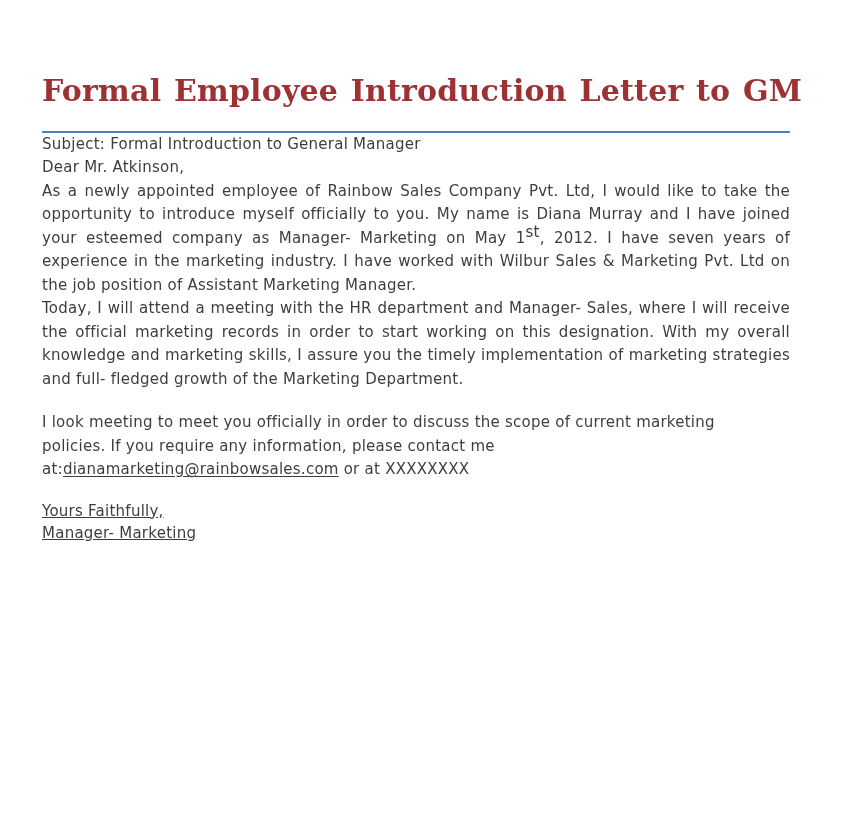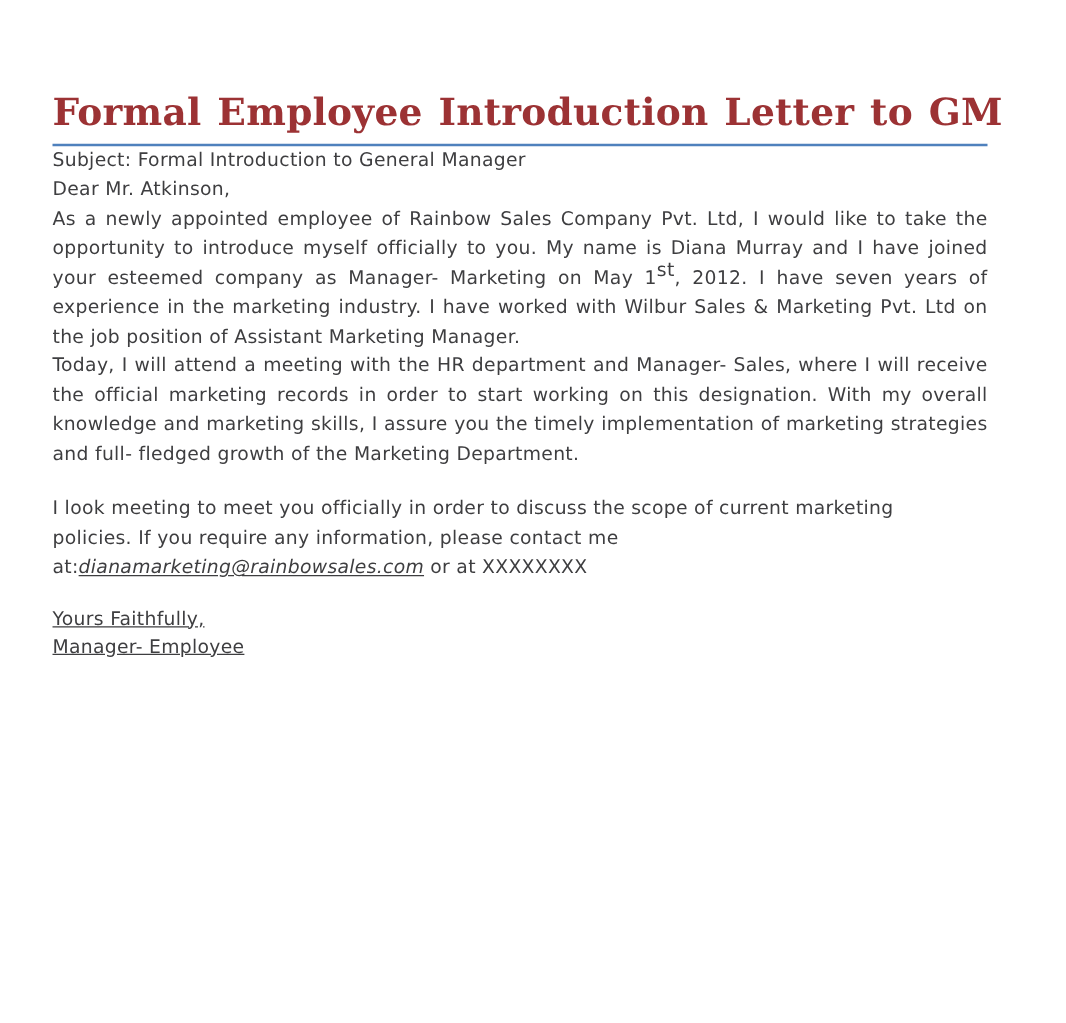--- a/index.html
+++ b/index.html
@@ -13,21 +13,21 @@
     height: 818px;
     background: #ffffff;
     box-sizing: border-box;
     padding: 74px 63px 0 42px;
     font-family: "DejaVu Sans", sans-serif;
     color: #3e3e40;
     overflow: hidden;
   }
   .title-block {
     border-bottom: 2px solid #4f81bd;
-    padding-bottom: 6px;
+    padding-bottom: 22px;
     text-align: center;
   }
   h1.title {
     margin: 0;
     font-family: "DejaVu Serif", serif;
     font-weight: 700;
     font-size: 30px;
     line-height: 1.15;
     letter-spacing: 0.2px;
     word-spacing: 2px;
@@ -45,21 +45,20 @@
   .para       { margin-top: 18px; text-align: justify; }
   .para2      { margin-top: 24px; }
   .para3      { margin-top: 20px; }
   .para3 .line { display: block; }
   .sig        { margin-top: 18px; line-height: 22px; text-decoration: underline; }
   a.email {
     color: inherit;
     text-decoration: underline;
     text-underline-offset: 2px;
     cursor: pointer;
-    font-style: italic;
   }
   sup.ordinal {
     font-size: 15px;
     line-height: 0;
     vertical-align: super;
   }
 </style>
 </head>
 <body>
 
@@ -80,17 +79,17 @@
     <p class="para para2">Today, I will attend a meeting with the HR department and Manager- Sales, where I will receive the official marketing records in order to start working on this designation. With my overall knowledge and marketing skills, I assure you the timely implementation of marketing strategies and full- fledged growth of the Marketing Department.</p>
 
     <div class="para3">
       <span class="line">I look meeting to meet you officially in order to discuss the scope of current marketing</span>
       <span class="line">policies. If you require any information, please contact me</span>
       <span class="line"><span>at:</span><a href="#" class="email">dianamarketing@rainbowsales.com</a><span> or at XXXXXXXX</span></span>
     </div>
 
     <div class="sig">
       <p>Yours Faithfully,</p>
-      <p>Manager- Employee</p>
+      <p>Manager- Marketing</p>
     </div>
 
   </div>
 </div>
 
 </body></html>

